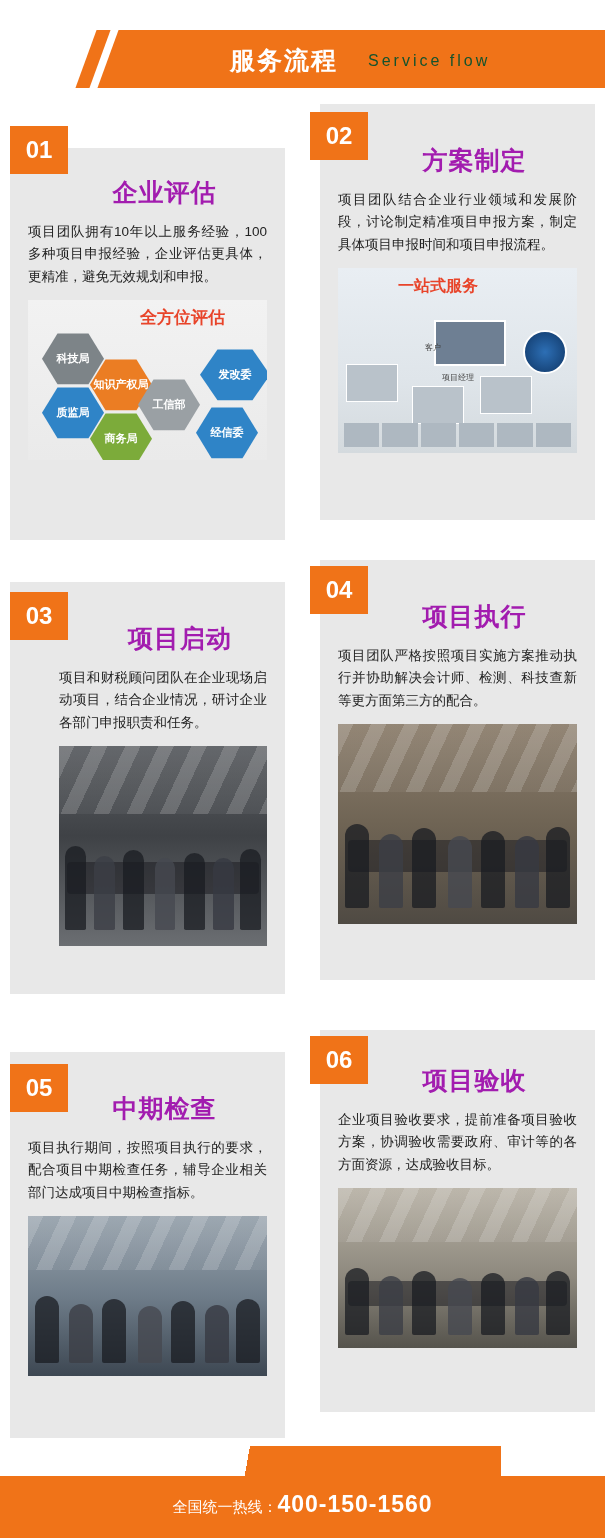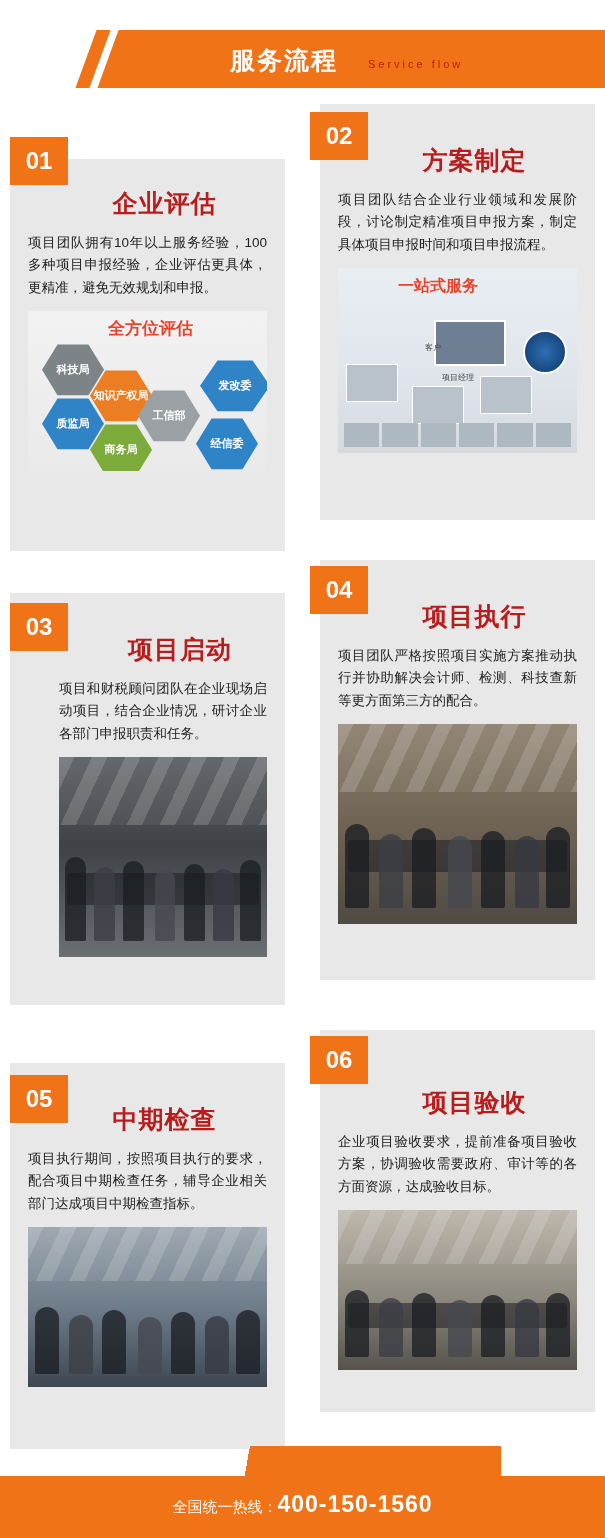--- a/index.html
+++ b/index.html
@@ -57,24 +57,23 @@
     top: 14px;
     color: #fff;
     font-size: 25px;
     font-weight: bold;
     letter-spacing: 2px;
   }
   .header-sub {
     position: absolute;
     left: 368px;
     top: 22px;
-    color: #b91c1c;
-    font-size: 11px;
+    color: #14532d;
+    font-size: 16px;
     letter-spacing: 3px;
-    margin-top: 6px;
   }
 
   
   .cards {
     position: absolute;
     top: 104px;
     left: 0;
     width: 605px;
   }
   .row {
@@ -82,21 +81,21 @@
     width: 605px;
     margin-bottom: 18px;
     height: 430px;
   }
   .card {
     position: absolute;
     width: 275px;
     background: #e8e8e8;
     top: 0;
   }
-  .card.left { left: 10px; margin-top: 11px; }
+  .card.left { left: 10px; }
   .card.right { left: 320px; }
 
   .badge {
     position: absolute;
     top: -22px;
     width: 58px;
     height: 48px;
     background: #f07318;
     color: #fff;
     font-size: 24px;
@@ -105,21 +104,21 @@
     line-height: 48px;
     z-index: 5;
   }
   .badge.at-left { left: 0px; }
   .badge.at-right { left: -10px; }
 
   .card-inner {
     padding: 14px 18px 16px 18px;
   }
   .card-title {
-    color: #b91c1c;
+    color: #a21caf;
     font-size: 25px;
     font-weight: bold;
     text-align: center;
     margin: 14px 0 12px 0;
     letter-spacing: 1px;
   }
   .card-title.shift { margin-left: 34px; }
   .card-text {
     font-size: 13.5px;
     line-height: 1.65;
@@ -139,21 +138,21 @@
   .photo.h200 { height: 200px; }
   .photo.h185 { height: 185px; }
 
   
   .eval {
     background: linear-gradient(180deg,#f2f2f2 0%,#eaeaea 100%);
   }
   .eval-title {
     position: absolute;
     top: 6px;
-    left: 80px;
+    left: 112px;
     color: #e8442a;
     font-size: 17px;
     font-weight: bold;
   }
   .hex {
     position: absolute;
     width: 62px;
     height: 54px;
     color: #fff;
     font-size: 11px;
@@ -380,21 +379,21 @@
               <span></span>
               <span></span>
               <span></span>
             </div>
           </div>
         </div>
       </div>
 
       <div class="card right" style="top:0px;height:382px;">
         <div class="badge at-right" style="top:6px;">06</div>
-        <div class="card-inner" style="padding-top:42px;">
+        <div class="card-inner" style="padding-top:20px;">
           <div class="card-title shift">项目验收</div>
           <div class="card-text">企业项目验收要求，提前准备项目验收方案，协调验收需要政府、审计等的各方面资源，达成验收目标。</div>
           <div class="photo h160 room4">
             <div class="ceil"></div>
             <div class="tablebar"></div>
             <div class="people">
               <span></span>
               <span></span>
               <span></span>
               <span></span>

